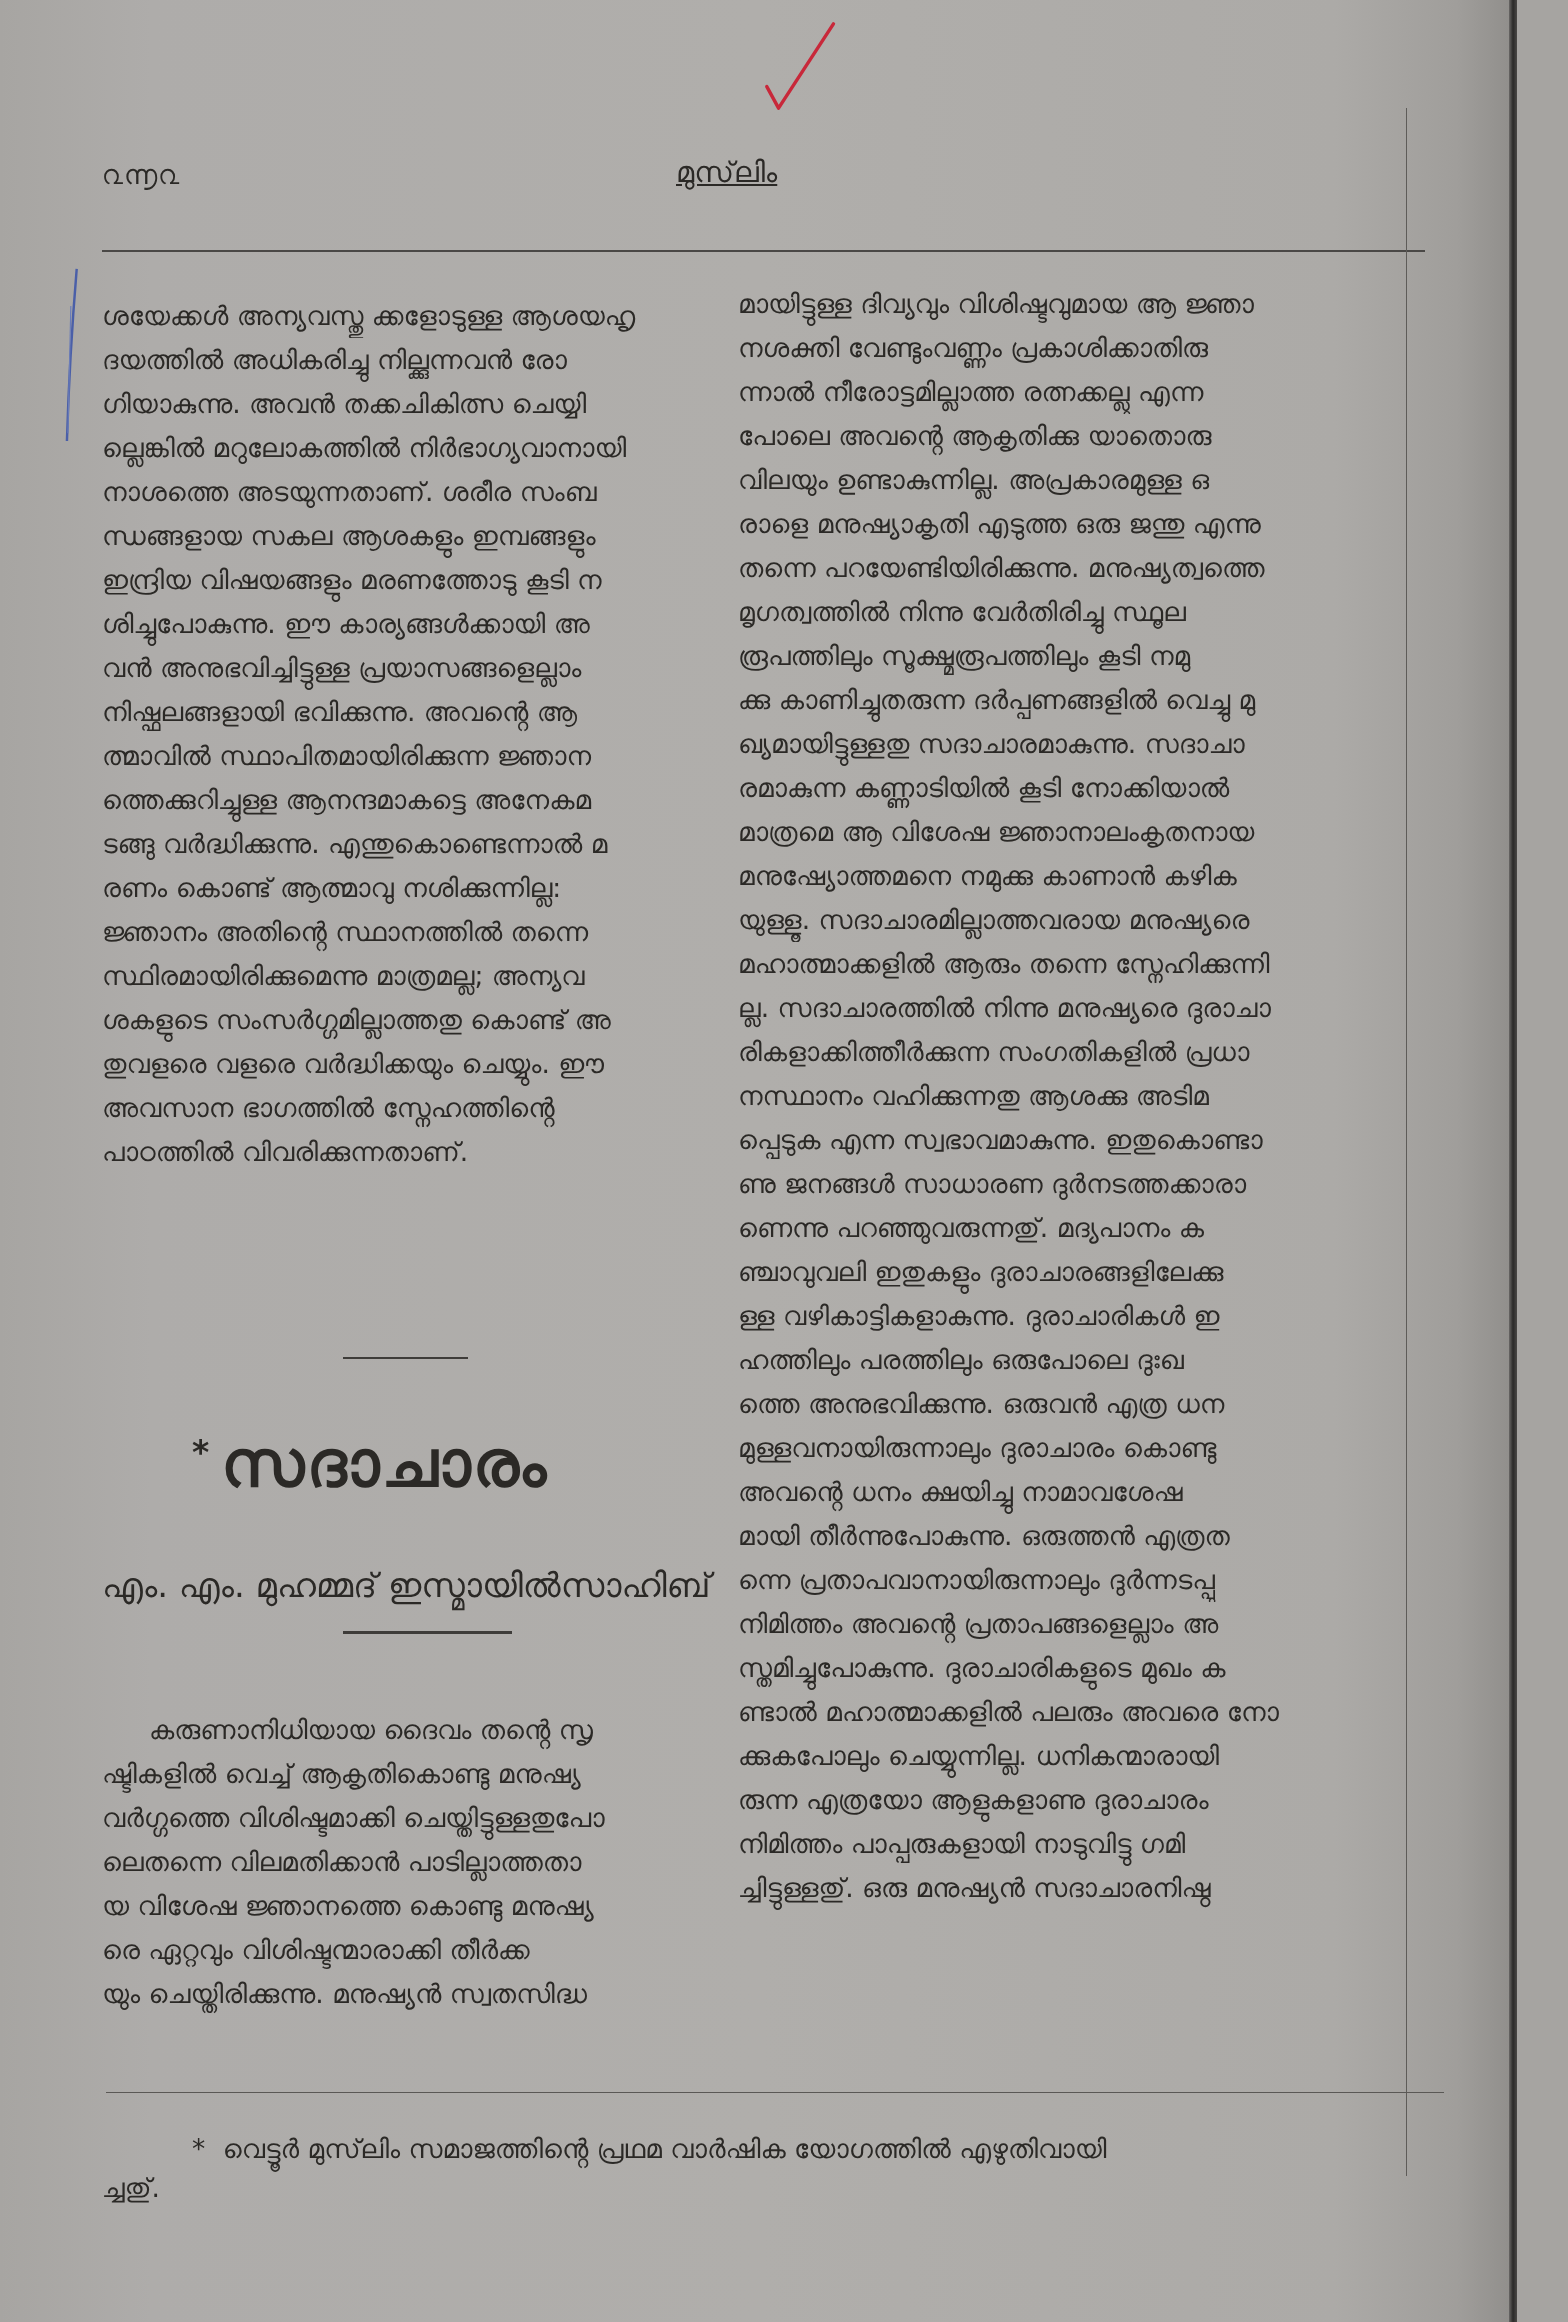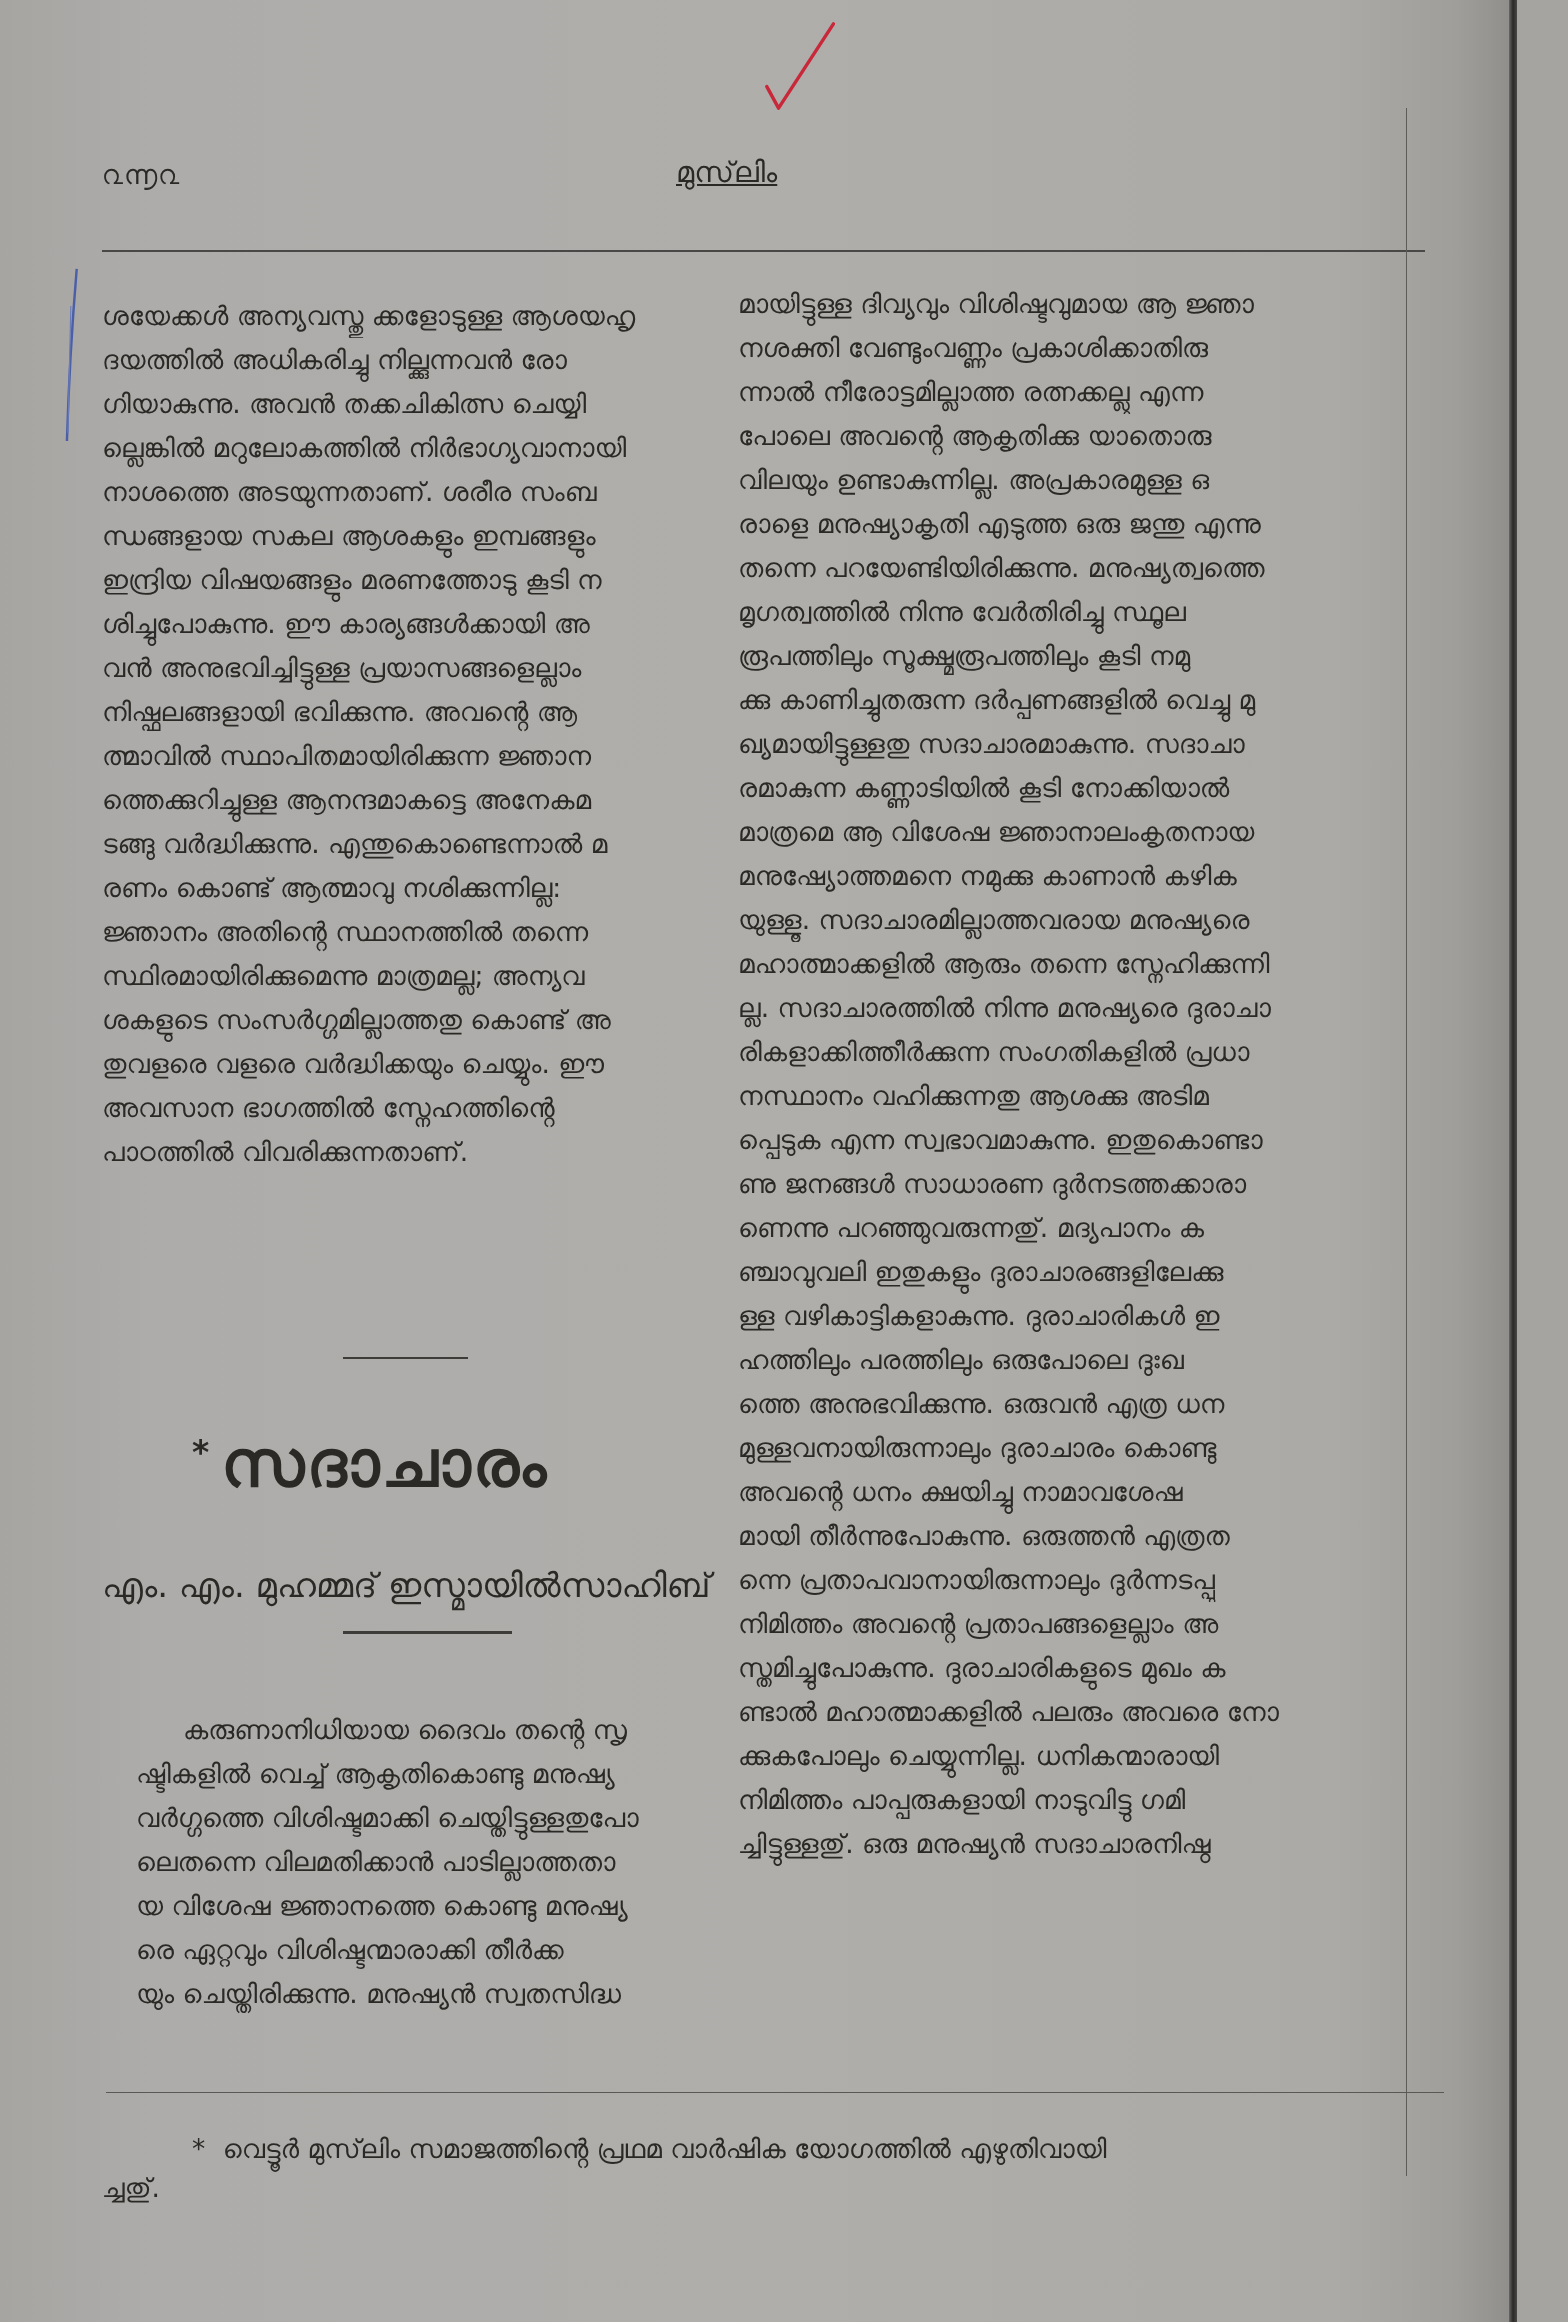--- a/index.html
+++ b/index.html
@@ -36,21 +36,21 @@
   }
   .rule { position: absolute; height: 2px; background: #4a4846; }
   .vrule { position: absolute; width: 1px; background: #5e5c59; }
   .col {
     position: absolute; font-size: 26.5px; line-height: 44px;
     text-align: justify; white-space: nowrap;
   }
   .col .ln { display: block; height: 44px; overflow: hidden; }
   .col-left { left: 102px; top: 294px; width: 647px; }
   .col-right { left: 738px; top: 282px; width: 647px; }
-  .col-left2 { left: 102px; top: 1708px; width: 647px; margin-left: 34px; }
+  .col-left2 { left: 102px; top: 1708px; width: 647px; }
   .essay-title {
     position: absolute; left: 192px; top: 1426px; font-size: 65px; font-weight: bold;
     letter-spacing: 2px;
   }
   .essay-title .star { font-size: 33px; vertical-align: 21.6px; margin-right: 9.8px; }
   .author {
     position: absolute; left: 102px; top: 1565px; width: 647px; font-size: 34px; white-space: nowrap;
   }
   .short-rule { position: absolute; height: 2.9px; background: #3e3c39; }
   .pen-mark {
@@ -154,20 +154,21 @@
   <span class="ln">ഹത്തിലും പരത്തിലും ഒരുപോലെ ദുഃഖ</span>
   <span class="ln">ത്തെ അനുഭവിക്കുന്നു. ഒരുവൻ എത്ര ധന</span>
   <span class="ln">മുള്ളവനായിരുന്നാലും ദുരാചാരം കൊണ്ടു</span>
   <span class="ln">അവൻ്റെ ധനം ക്ഷയിച്ചു നാമാവശേഷ</span>
   <span class="ln">മായി തീർന്നുപോകുന്നു. ഒരുത്തൻ എത്രത</span>
   <span class="ln">ന്നെ പ്രതാപവാനായിരുന്നാലും ദുർന്നടപ്പു</span>
   <span class="ln">നിമിത്തം അവൻ്റെ പ്രതാപങ്ങളെല്ലാം അ</span>
   <span class="ln">സ്തമിച്ചുപോകുന്നു. ദുരാചാരികളുടെ മുഖം ക</span>
   <span class="ln">ണ്ടാൽ മഹാത്മാക്കളിൽ പലരും അവരെ നോ</span>
   <span class="ln">ക്കുകപോലും ചെയ്യുന്നില്ല. ധനികന്മാരായി</span>
+  <span class="ln">രുന്ന എത്രയോ ആളുകളാണു ദുരാചാരം</span>
   <span class="ln">നിമിത്തം പാപ്പരുകളായി നാടുവിട്ടു ഗമി</span>
   <span class="ln">ച്ചിട്ടുള്ളതു്. ഒരു മനുഷ്യൻ സദാചാരനിഷ്ഠ</span>
 </div>
 
 <div class="rule" style="left:106px; top:2092px; width:1338px; height:1px; background:#5a5855;"></div>
 
 <div class="footnote">
   <div><span class="star">*</span><span>വെട്ടൂർ മുസ്‌ലിം സമാജത്തിൻ്റെ പ്രഥമ വാർഷിക യോഗത്തിൽ എഴുതിവായി</span></div>
   <div>ച്ചതു്.</div>
 </div>

